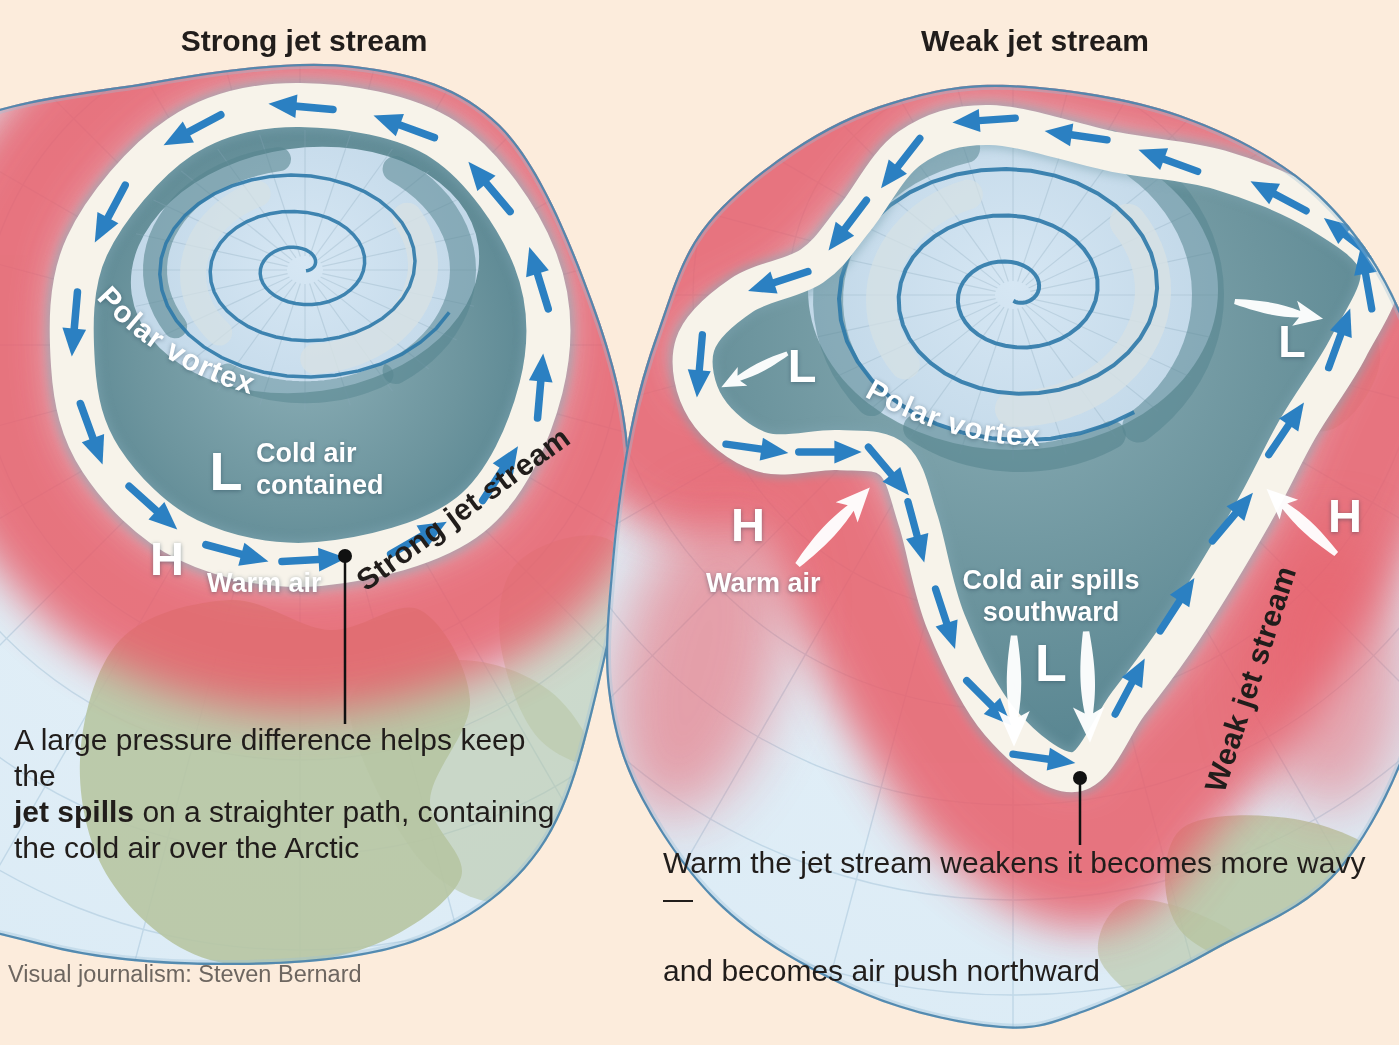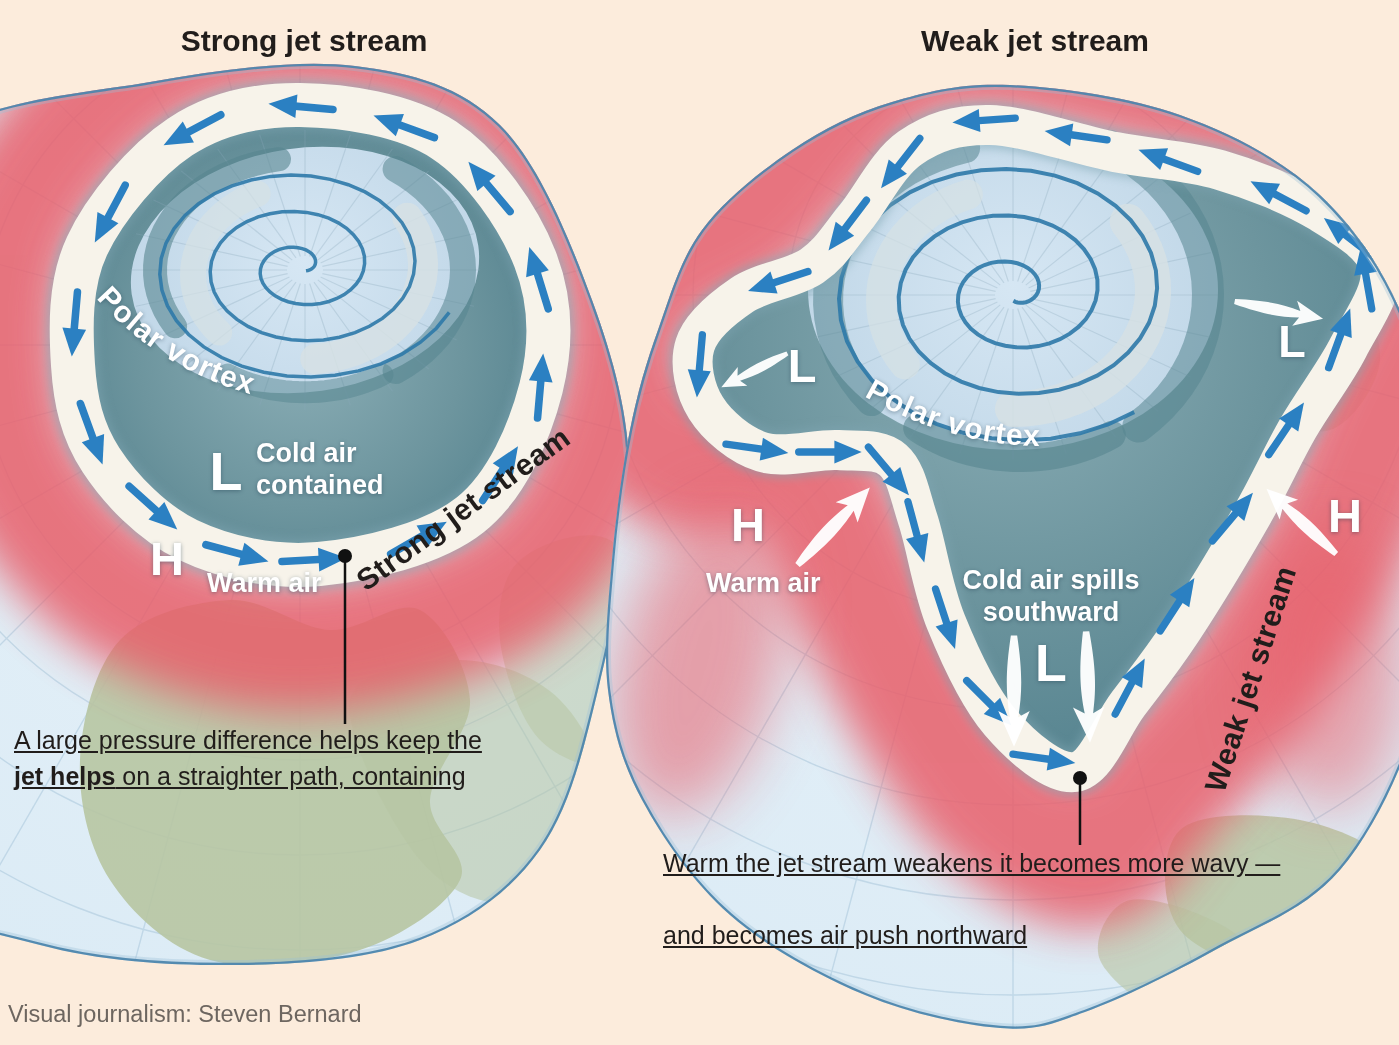--- a/index.html
+++ b/index.html
@@ -10,22 +10,22 @@
          background:var(--bg);font-family:"Liberation Sans",sans-serif;}
   .stage svg{position:absolute;left:0;top:0;}
   svg text{font-family:"Liberation Sans",sans-serif;}
   .curved{fill:#fff;font-size:30px;font-weight:bold;letter-spacing:1px;}
   .wbig{fill:#fff;font-weight:bold;text-anchor:middle;}
   .wsm{fill:#fff;font-weight:bold;font-size:27px;}
   .shadowed{filter:drop-shadow(0 1px 2px rgba(30,60,80,.45));}
   .jetlbl{fill:var(--ink);font-size:30px;font-weight:bold;letter-spacing:.5px;}
   .overlay{position:absolute;color:var(--ink);}
   .title{font-size:30px;font-weight:bold;white-space:nowrap;transform:translateX(-50%);}
-  .ann{font-size:25px;line-height:36px;text-decoration:underline;}
-  .footer{font-size:23.5px;line-height:28px;color:var(--muted);margin-top:40px;}
+  .ann{font-size:30px;line-height:36px;}
+  .footer{font-size:23.5px;line-height:28px;color:var(--muted);}
   .ft-line{white-space:nowrap;}
   .copyright{font-style:italic;}
 </style>
 </head>
 <body>
 
 <div class="stage">
 
   <svg id="scene" width="1399" height="1045" viewBox="0 0 1399 1045">
     <defs id="static-defs">
@@ -337,21 +337,22 @@
       <text class="wbig shadowed" x="1345" y="532" font-size="47">H</text>
       <text class="jetlbl" transform="translate(1224,794) rotate(-72)">Weak jet stream</text>
     </g>
   </svg>
 
   <div class="overlay title" style="left:304px;top:24px;">Strong jet stream</div>
   <div class="overlay title" style="left:1035px;top:24px;">Weak jet stream</div>
 
   <div class="overlay ann" style="left:14px;top:722px;width:545px;">
     <span>A large pressure difference helps keep the</span><br>
-    <b>jet helps</b><span> on a straighter path, containing</span><br>
+    <b>jet spills</b><span> on a straighter path, containing</span><br>
+    <span>the cold air over the Arctic</span>
   </div>
   <div class="overlay ann" style="left:663px;top:845px;width:740px;">
     <span>Warm the jet stream weakens it becomes more wavy —</span><br>
     <br>
     <span>and becomes air push northward</span>
   </div>
 
   <div class="overlay footer" style="left:8px;top:960px;">
     <div class="ft-line">Visual journalism: Steven Bernard</div>
   </div>

